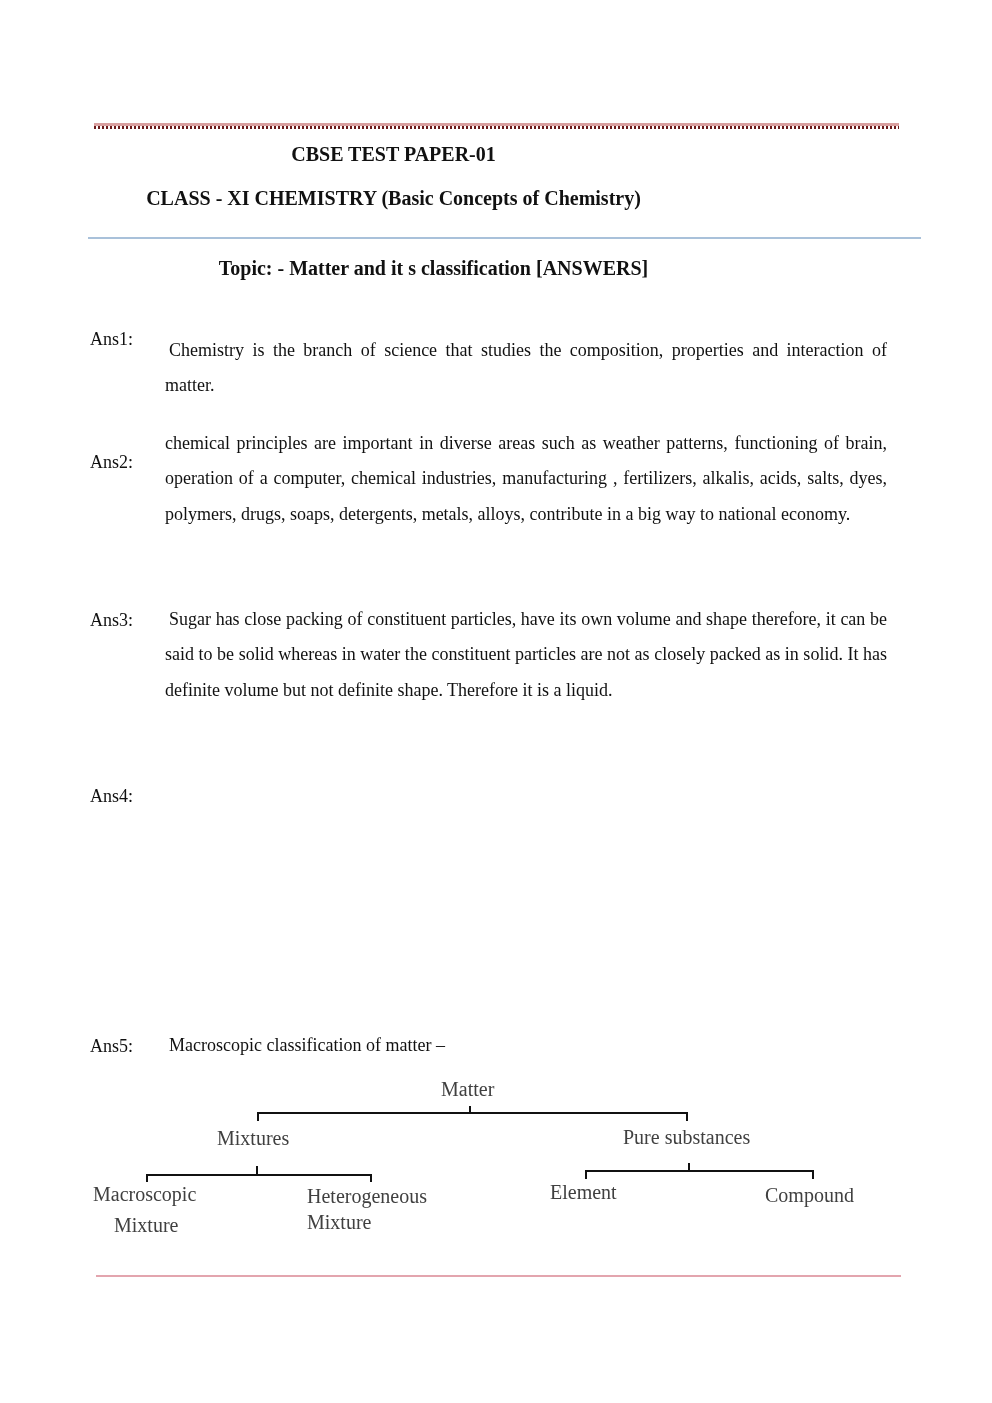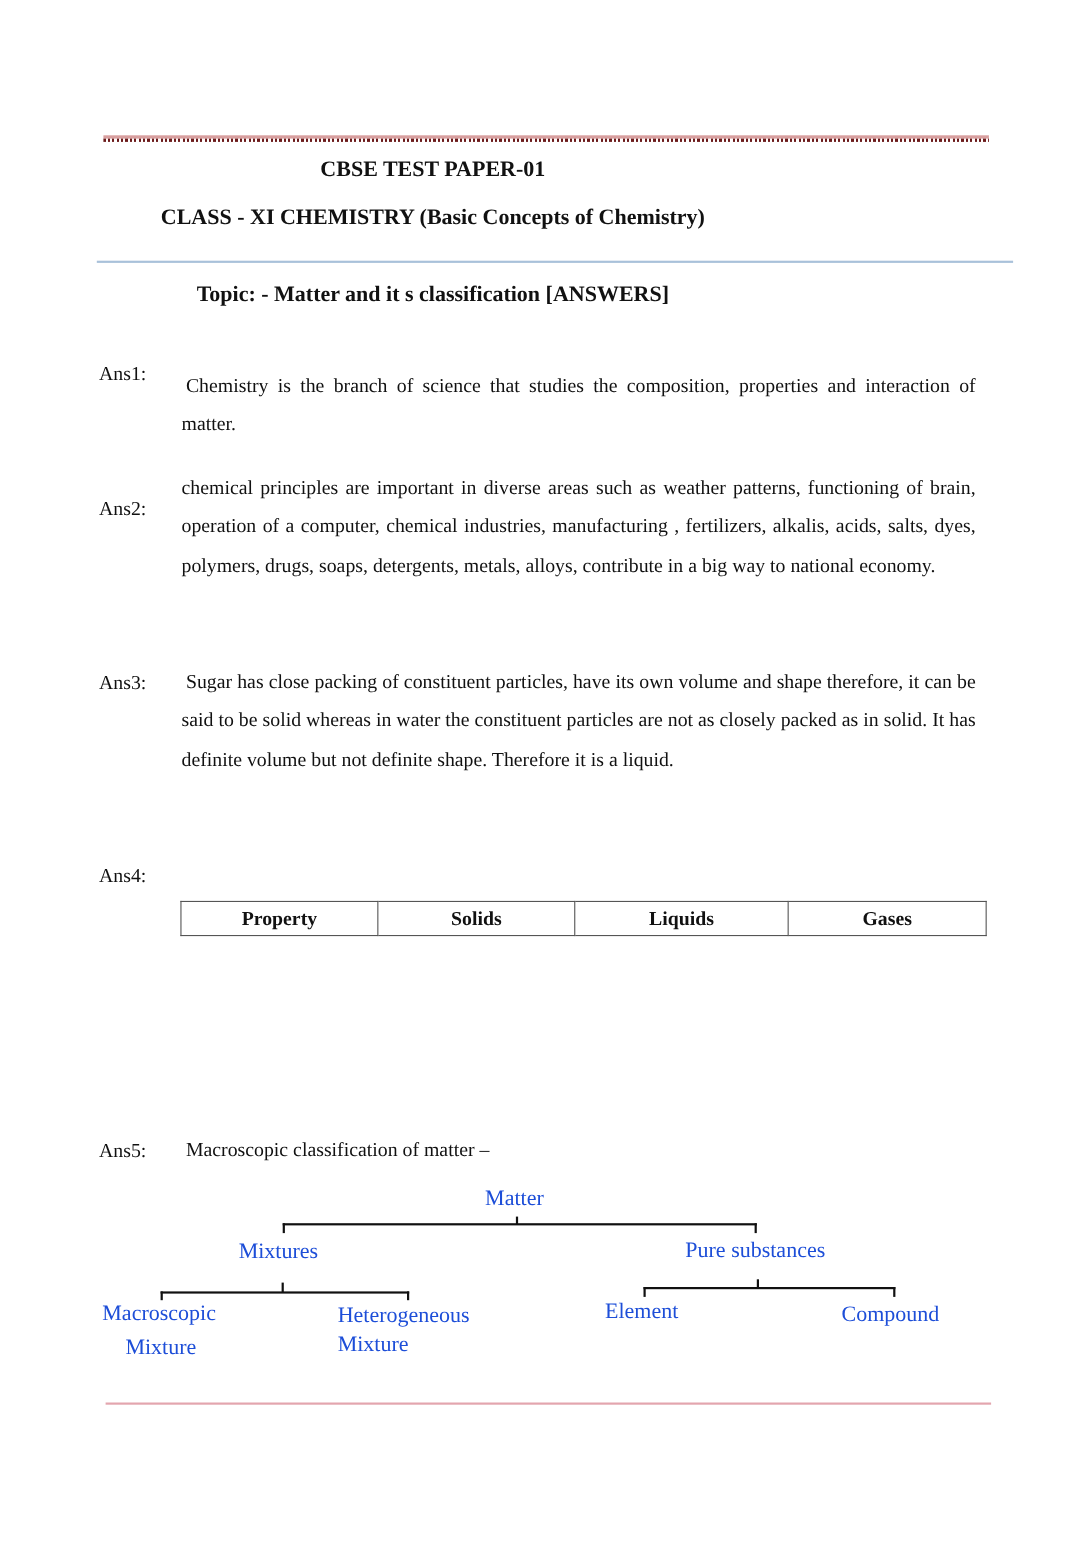--- a/index.html
+++ b/index.html
@@ -11,53 +11,47 @@
       background-image: repeating-linear-gradient(90deg, #6b1a1a 0 2px, transparent 2px 4px); }
     .title { left: 0; width: 787px; text-align: center; font-weight: bold; font-size: 20px; }
     .blue-rule { left: 88px; top: 237px; width: 833px; height: 2px; background: #a9c1da; }
     .pink-rule { left: 96px; top: 1275px; width: 805px; height: 2px; background: #e3a5ae; }
     .ans-label { left: 90px; font-size: 18px; }
     .ans-text { left: 165px; width: 722px; font-size: 18px; line-height: 35.3px; text-align: justify; }
     table.props { position: absolute; left: 164px; top: 819px; width: 733px; border-collapse: collapse; font-size: 18px; }
     table.props td, table.props th { border: 1.5px solid #555; vertical-align: top; padding: 4px 8px; line-height: 35px; }
     table.props th { text-align: center; font-weight: bold; padding: 0 8px; line-height: 30px; }
     table.props td.just { text-align: justify; text-align-last: left; }
-    .tree-node { font-family: "Liberation Serif", "DejaVu Serif", serif; font-size: 20px; color: #1d4ed8; }
+    .tree-node { font-family: "Liberation Serif", "DejaVu Serif", serif; font-size: 20px; color: #404040; }
     .line-h { height: 1.5px; background: #111; }
     .line-v { width: 1.5px; background: #111; }
   </style>
 </head>
 <body>
 
 <div class="abs top-rule"></div>
 <div class="abs top-check"></div>
 
 <div class="abs title" style="top:143px;">CBSE TEST PAPER-01</div>
 <div class="abs title" style="top:187px;">CLASS - XI CHEMISTRY (Basic Concepts of Chemistry)</div>
 <div class="abs blue-rule"></div>
-<div class="abs title" style="top:257px;">Topic: - Matter and it s classification [ANSWERS]</div>
+<div class="abs title" style="top:257px;padding-left:40px;">Topic: - Matter and it s classification [ANSWERS]</div>
 
 <div class="abs ans-label" style="top:329px;">Ans1:</div>
 <div class="abs ans-text" style="top:333px; text-indent:4px;">Chemistry is the branch of science that studies the composition, properties and interaction of matter.</div>
 
 <div class="abs ans-label" style="top:452px;">Ans2:</div>
 <div class="abs ans-text" style="top:426px;">chemical principles are important in diverse areas such as weather patterns, functioning of brain, operation of a computer, chemical industries, manufacturing , fertilizers, alkalis, acids, salts, dyes, polymers, drugs, soaps, detergents, metals, alloys, contribute in a big way to national economy.</div>
 
 <div class="abs ans-label" style="top:610px;">Ans3:</div>
 <div class="abs ans-text" style="top:602px; text-indent:4px;">Sugar has close packing of constituent particles, have its own volume and shape therefore, it can be said to be solid whereas in water the constituent particles are not as closely packed as in solid. It has definite volume but not definite shape. Therefore it is a liquid.</div>
 
 <div class="abs ans-label" style="top:786px;">Ans4:</div>
 <table class="props">
   <tbody>
-      <tr>
-    <th style="width:162px;">Property</th>
-    <th style="width:162px;">Solids</th>
-    <th style="width:177px;">Liquids</th>
-    <th>Gases</th>
-  </tr>
 </tbody>
   </table>
 
 <div class="abs ans-label" style="top:1036px;">Ans5:</div>
 <div class="abs ans-text" style="top:1028px; text-indent:4px;">Macroscopic classification of matter –</div>
 
 <div class="abs" style="left:0; top:0; width:992px; height:1403px;">
   <div class="abs tree-node" style="left:441px; top:1078px;">Matter</div>
   <div class="abs line-v" style="left:469px; top:1106px; height:7px;"></div>
   <div class="abs line-h" style="left:257px; top:1112px; width:431px;"></div>

